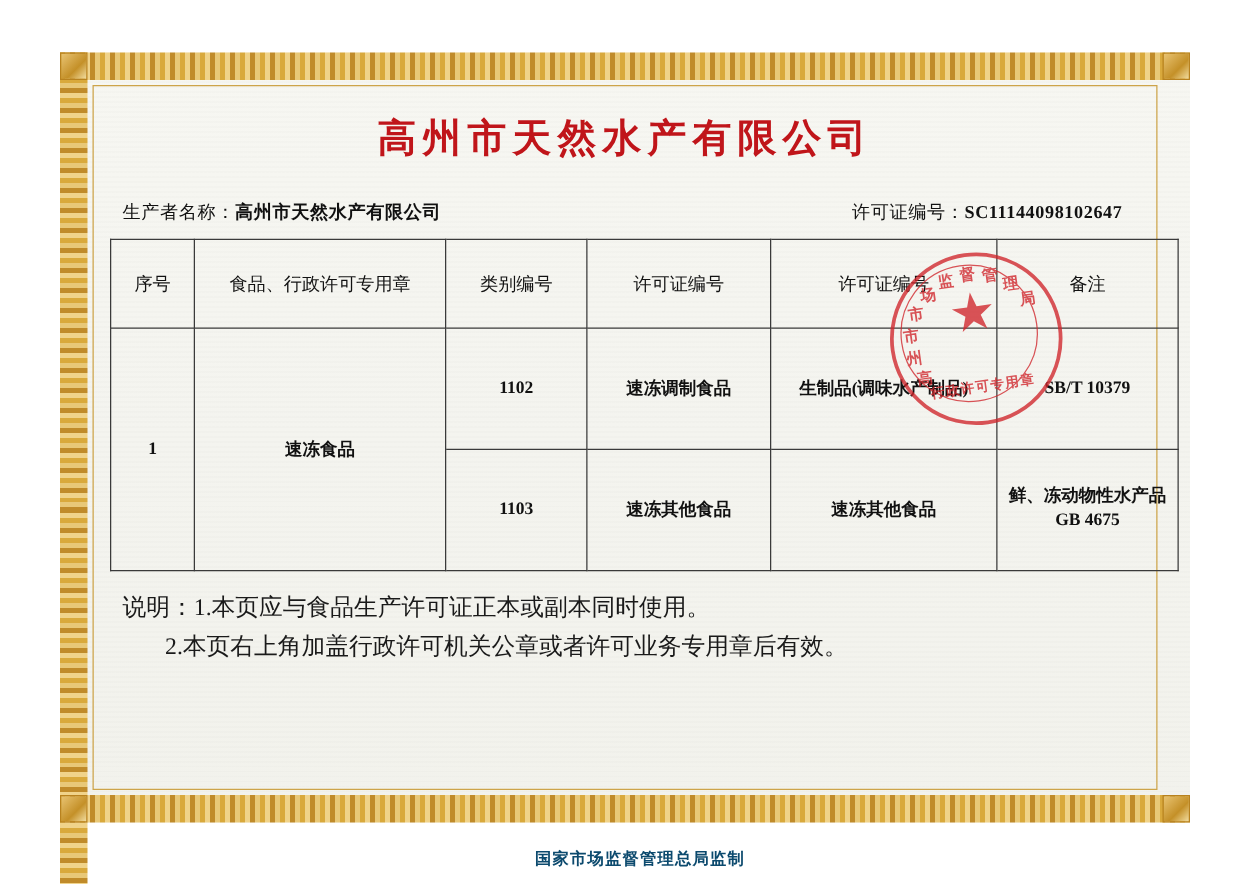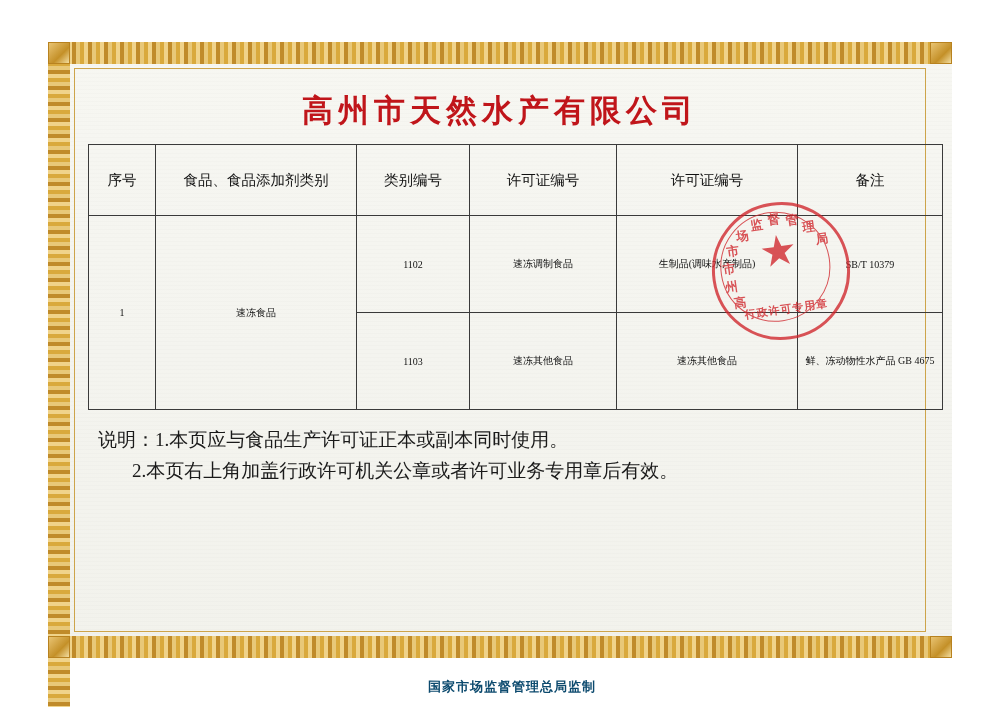--- a/index.html
+++ b/index.html
@@ -131,23 +131,23 @@
     margin-top: 12px;
     width: 824px;
     border-collapse: collapse;
     table-layout: fixed;
   }
   table.detail th,
   table.detail td {
     border: 1px solid #3a3a3a;
     text-align: center;
     vertical-align: middle;
-    font-size: 10px;
+    font-size: 14px;
     color: #111;
-    font-weight: normal;
+    font-weight: bold;
     padding: 4px 2px;
   }
   table.detail th {
     height: 62px;
     font-weight: normal;
     font-size: 14.5px;
   }
   table.detail td {
     height: 88px;
   }
@@ -267,26 +267,34 @@
     <div class="corner-square corner-tl"></div>
     <div class="corner-square corner-tr"></div>
     <div class="corner-square corner-bl"></div>
     <div class="corner-square corner-br"></div>
     <div class="border-inner-line"></div>
 
     <div class="content">
 
       <div class="doc-title">高州市天然水产有限公司</div>
 
+      <div class="meta-row">
+        <div class="meta-left">
+          <span class="meta-label">生产者名称：</span><span class="meta-value">高州市天然水产有限公司</span>
+        </div>
+        <div class="meta-right">
+          <span class="meta-label">许可证编号：</span><span class="meta-value">SC11144098102647</span>
+        </div>
+      </div>
 
       <table class="detail">
         <thead>
           <tr>
             <th class="col-no">序号</th>
-            <th class="col-cat">食品、食品添加剂类别</th>
+            <th class="col-cat">食品、行政许可专用章</th>
             <th class="col-code">类别编号</th>
             <th class="col-name">许可证编号</th>
             <th class="col-detail">许可证编号</th>
             <th class="col-remark">备注</th>
           </tr>
         </thead>
         <tbody>
           <tr>
             <td class="col-no" rowspan="2">1</td>
             <td class="col-cat" rowspan="2">速冻食品</td>

